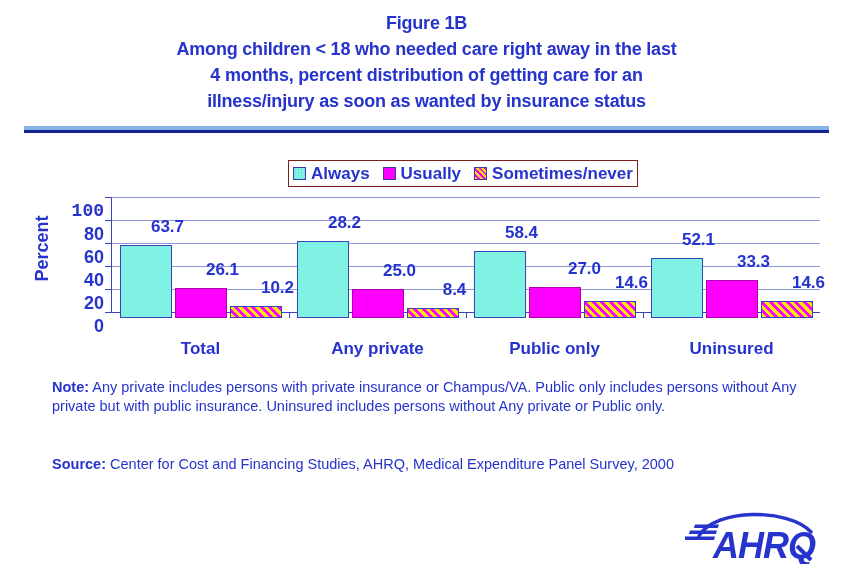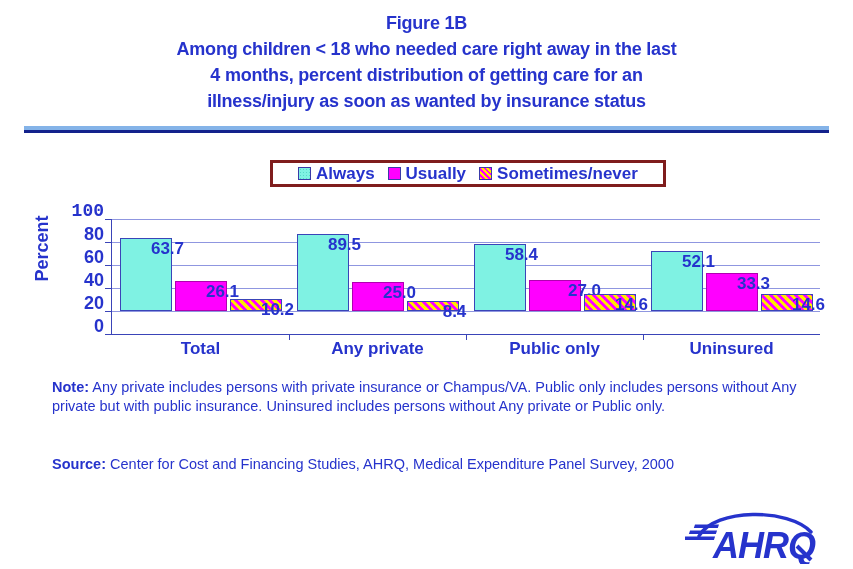--- a/index.html
+++ b/index.html
@@ -45,29 +45,29 @@
   }
   #divider .bar-dark {
     position: absolute; left: 0; top: 4px;
     width: 100%; height: 3px;
     background: #13228c;
   }
 
   
   #legend {
     position: absolute;
-    left: 270px;
+    left: 288px;
     top: 160px;
     height: 27px;
     box-sizing: border-box;
-    border: 3px solid #7f1d1d;
+    border: 1px solid #7f1d1d;
     background: #ffffff;
     display: flex;
     align-items: center;
-    padding: 0 25px;
+    padding: 0 4px;
   }
   .legend-item {
     display: flex;
     align-items: center;
     margin-right: 13px;
   }
   .legend-item:last-child { margin-right: 0; }
   .legend-swatch {
     width: 13px; height: 13px;
     box-sizing: border-box;
@@ -100,23 +100,23 @@
     position: absolute;
     left: 0;
     top: 0;
     width: 853px;
     height: 569px;
     pointer-events: none;
   }
   #plot {
     position: absolute;
     left: 112px;
-    top: 219px;
+    top: 197px;
     width: 708px;
-    height: 92px;
+    height: 121px;
   }
   .gridline {
     position: absolute;
     left: 0;
     width: 100%;
     height: 1px;
     background: #8f96e0;
   }
   .axis-line-y {
     position: absolute;
@@ -305,21 +305,21 @@
       <div class="gridline" style="top: 0px;"></div>
       <div class="tick" style="top: 0px;"></div>
       <div class="bar bar-always" style="left: 7.5px; width: 52px; height: 73.255px;"></div>
       <div class="bar-value" style="left: 55.5px; top: 19.745px;">63.7</div>
       <div class="bar bar-usually" style="left: 62.5px; width: 52px; height: 30.015px;"></div>
       <div class="bar-value" style="left: 110.5px; top: 62.985px;">26.1</div>
       <div class="bar bar-sometimes" style="left: 117.5px; width: 52px; height: 11.73px;"></div>
       <div class="bar-value" style="left: 165.5px; top: 81.27px;">10.2</div>
       <div class="xtick" style="left: 177px;"></div>
       <div class="bar bar-always" style="left: 184.5px; width: 52px; height: 76.59px;"></div>
-      <div class="bar-value" style="left: 232.5px; top: 16.41px;">89.5</div>
+      <div class="bar-value" style="left: 232.5px; top: 16.41px;">28.2</div>
       <div class="bar bar-usually" style="left: 239.5px; width: 52px; height: 28.75px;"></div>
       <div class="bar-value" style="left: 287.5px; top: 64.25px;">25.0</div>
       <div class="bar bar-sometimes" style="left: 294.5px; width: 52px; height: 9.66px;"></div>
       <div class="bar-value" style="left: 342.5px; top: 83.34px;">8.4</div>
       <div class="xtick" style="left: 354px;"></div>
       <div class="bar bar-always" style="left: 361.5px; width: 52px; height: 67.16px;"></div>
       <div class="bar-value" style="left: 409.5px; top: 25.84px;">58.4</div>
       <div class="bar bar-usually" style="left: 416.5px; width: 52px; height: 31.05px;"></div>
       <div class="bar-value" style="left: 464.5px; top: 61.95px; margin-left: 8px;">27.0</div>
       <div class="bar bar-sometimes" style="left: 471.5px; width: 52px; height: 16.79px;"></div>

